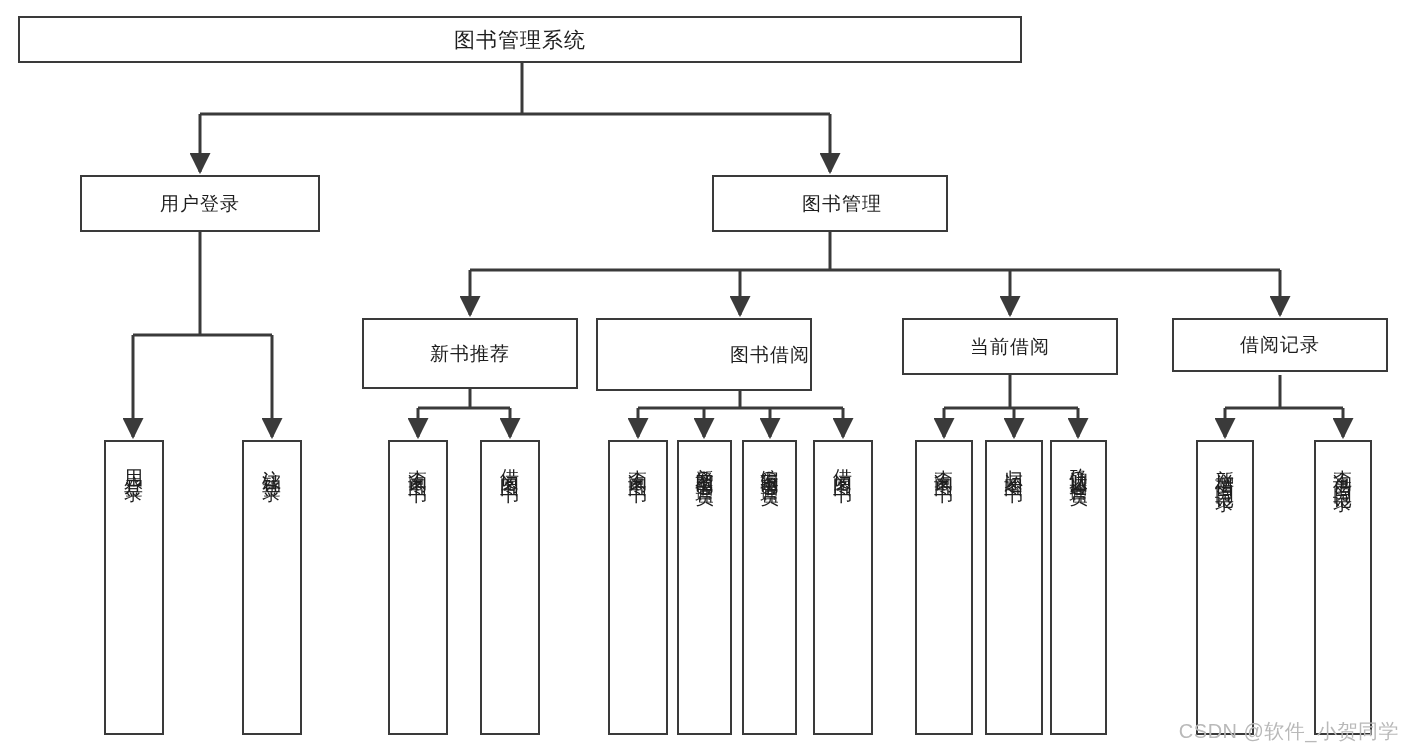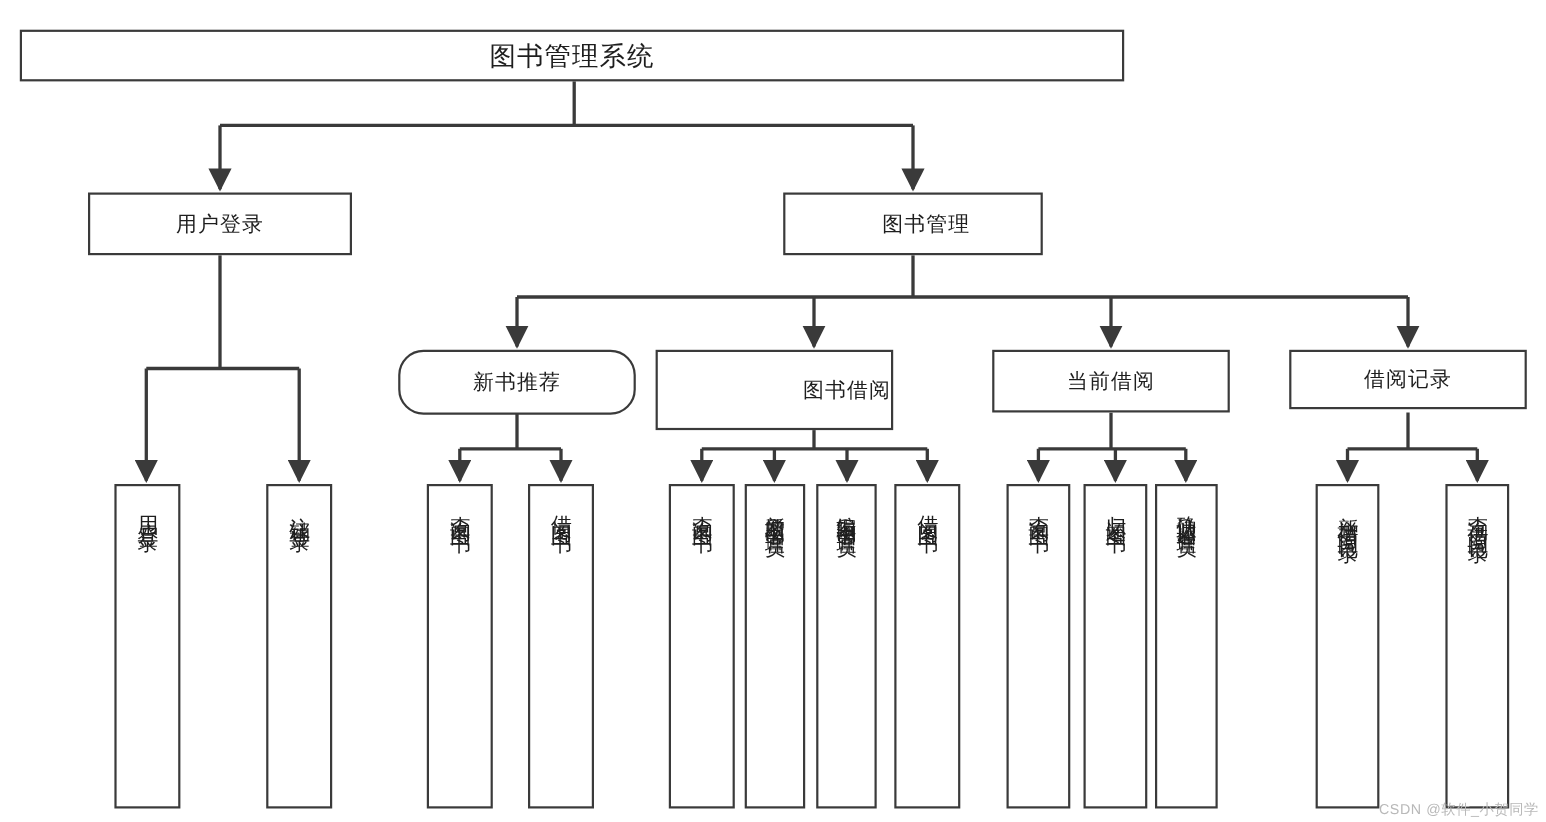--- a/index.html
+++ b/index.html
@@ -28,23 +28,22 @@
     box-sizing:border-box;
     border:2px solid #3a3a3a;
     background:#ffffff;
     color:#1e1e1e;
     display:flex;
     align-items:center;
     justify-content:center;
     text-align:center;
   }
   .node.root{
-    font-size:24px;
+    font-size:21px;
     letter-spacing:1px;
-    margin-top:11px;
   }
   .node.lvl1{
     font-size:19px;
     letter-spacing:1px;
   }
   .node.lvl2{
     font-size:19px;
     letter-spacing:1px;
   }
   
@@ -64,21 +63,21 @@
   }
   .vtext.tall{
     letter-spacing:3px;
     font-size:18px;
   }
   
   #watermark{
     position:absolute;
     right:6px;
     bottom:2px;
-    font-size:13px;
+    font-size:20px;
     color:#b9b9b9;
     letter-spacing:0.5px;
     white-space:nowrap;
     font-family:"Liberation Sans","DejaVu Sans",sans-serif;
   }
 </style>
 </head>
 <body>
 
 <div id="canvas">
@@ -137,21 +136,21 @@
     <span>图书管理系统</span>
   </div>
 
   <div class="node lvl1" style="left: 80px; top: 175px; width: 240px; height: 57px;">
     <span>用户登录</span>
   </div>
   <div class="node lvl1" style="left: 712px; top: 175px; width: 236px; height: 57px; padding-left: 24px;">
     <span>图书管理</span>
   </div>
 
-  <div class="node lvl2" style="left: 362px; top: 318px; width: 216px; height: 59px; border-radius: 23px;">
+  <div class="node lvl2" style="left: 362px; top: 318px; width: 216px; height: 71px;">
     <span>新书推荐</span>
   </div>
   <div class="node lvl2" style="left: 596px; top: 318px; width: 216px; height: 73px; justify-content: flex-end;">
     <span>图书借阅</span>
   </div>
   <div class="node lvl2" style="left: 902px; top: 318px; width: 216px; height: 57px;">
     <span>当前借阅</span>
   </div>
   <div class="node lvl2" style="left: 1172px; top: 318px; width: 216px; height: 54px;">
     <span>借阅记录</span>

